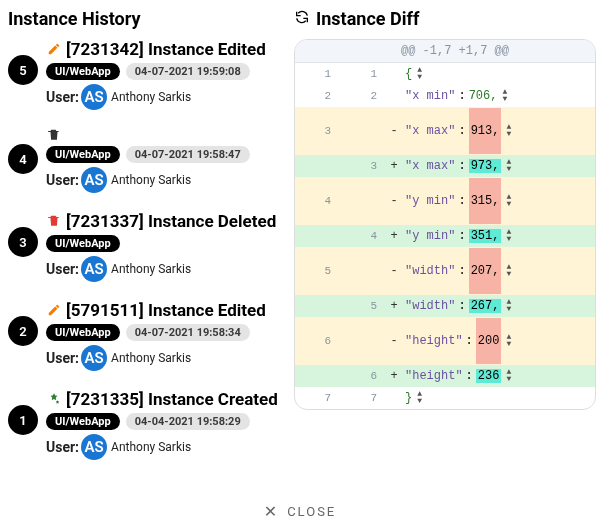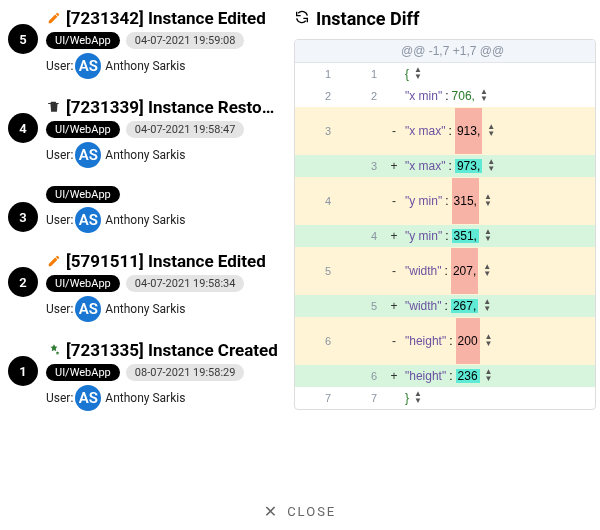--- a/index.html
+++ b/index.html
@@ -81,54 +81,54 @@
   .meta-row {
     display: flex;
     align-items: center;
     gap: 6px;
     margin-top: 4px;
   }
   .pill {
     border-radius: 11px;
     padding: 2px 9px;
     font-size: 11px;
-    font-weight: 400;
+    font-weight: 700;
     white-space: nowrap;
   }
   .pill.src { background: #000; color: #fff; }
   .pill.ts  { background: #e4e4e4; color: #3a3a3a; }
   .user-row {
     display: flex;
     align-items: center;
     gap: 4px;
     margin-top: 4px;
     font-size: 13px;
     color: #222;
   }
-  .user-label { font-weight: 400; font-size: 12px; text-align: center; }
+  .user-label { font-weight: 700; font-size: 14px; text-align: center; }
   .avatar {
     width: 26px; height: 26px;
     border-radius: 50%;
     background: #1976d2;
     color: #fff;
     display: flex;
     align-items: center;
     justify-content: center;
     font-size: 15px;
     font-weight: 600;
     margin-left: -2px;
     z-index: 1;
   }
   .user-name { font-size: 12px; }
   
   .diff-panel {
     border: 1px solid #ddd;
-    border-radius: 4px;
+    border-radius: 13px;
     overflow: hidden;
-    font-family: Liberation Sans, sans-serif;
+    font-family: Liberation Mono, monospace;
     font-size: 12px;
     background: #fff;
   }
   .diff-header {
     background: #f2f5fa;
     color: #8a94a3;
     padding: 4px 6px 4px 6px;
     text-align: left;
     border-bottom: 1px solid #e1e4e8;
   }
@@ -194,20 +194,21 @@
   .key { color:#6b52a1; }
   .num { color:#2a7a2a; }
   .icon svg { width:14px; height:14px; }
 </style>
 </head>
 <body>
 
 <div class="panes">
 
   <div class="left-pane">
+    <h2 class="title">Instance History</h2>
     <div class="hist-scroll" id="hist-list">
         <div class="hist-item">
     <div class="step-badge">5</div>
     <div class="hist-title-row">
       <span class="icon">
               <svg viewBox="0 0 24 24" width="14" height="14">
                 <path fill="#f57c00" d="M3 17.25V21h3.75L17.81 9.94l-3.75-3.75L3 17.25zM20.71 7.04a1 1 0 0 0 0-1.41l-2.34-2.34a1 1 0 0 0-1.41 0l-1.83 1.83 3.75 3.75 1.83-1.83z"></path>
               </svg>
             </span>
       <span class="title-text">[7231342] Instance Edited</span>
@@ -223,34 +224,41 @@
     </div>
         </div>
         <div class="hist-item">
     <div class="step-badge">4</div>
     <div class="hist-title-row">
       <span class="icon">
               <svg viewBox="0 0 24 24" width="14" height="14">
                 <path fill="#333" d="M6 7h12l-1 13H7L6 7zm3-4h6l1 2h4v2H2V5h4l1-2z"></path>
               </svg>
             </span>
-      <span class="title-text">[7231339] Instance Resto…</span>
     </div>
     <div class="meta-row">
       <span class="pill src">UI/WebApp</span>
       <span class="pill ts">04-07-2021 19:58:47</span>
     </div>
     <div class="user-row">
       <span class="user-label">User:</span>
       <span class="avatar">AS</span>
       <span class="user-name">Anthony Sarkis</span>
     </div>
         </div>
         <div class="hist-item">
     <div class="step-badge">3</div>
+    <div class="hist-title-row">
+      <span class="icon">
+              <svg viewBox="0 0 24 24" width="14" height="14">
+                <path fill="#e53935" d="M6 7h12l-1 13H7L6 7zm3-4h6l1 2h4v2H2V5h4l1-2z"></path>
+              </svg>
+            </span>
+      <span class="title-text">[7231337] Instance Deleted</span>
+    </div>
     <div class="meta-row">
       <span class="pill src">UI/WebApp</span>
     </div>
     <div class="user-row">
       <span class="user-label">User:</span>
       <span class="avatar">AS</span>
       <span class="user-name">Anthony Sarkis</span>
     </div>
         </div>
         <div class="hist-item">
@@ -279,21 +287,21 @@
       <span class="icon">
               <svg viewBox="0 0 24 24" width="14" height="14">
                 <path fill="#2e7d32" d="M12 2l2 4 4 .5-3 3 .8 4.5L12 12l-3.8 2 .8-4.5-3-3L10 6z"></path>
                 <path fill="#2e7d32" d="M18 14l1 2 2 .3-1.5 1.5.4 2.2L18 19l-1.9 1 .4-2.2L15 16.3l2-.3z"></path>
               </svg>
             </span>
       <span class="title-text">[7231335] Instance Created</span>
     </div>
     <div class="meta-row">
       <span class="pill src">UI/WebApp</span>
-      <span class="pill ts">08-07-2021 19:58:29</span>
+      <span class="pill ts">04-04-2021 19:58:29</span>
     </div>
     <div class="user-row">
       <span class="user-label">User:</span>
       <span class="avatar">AS</span>
       <span class="user-name">Anthony Sarkis</span>
     </div>
         </div>
       </div>
   </div>
 

